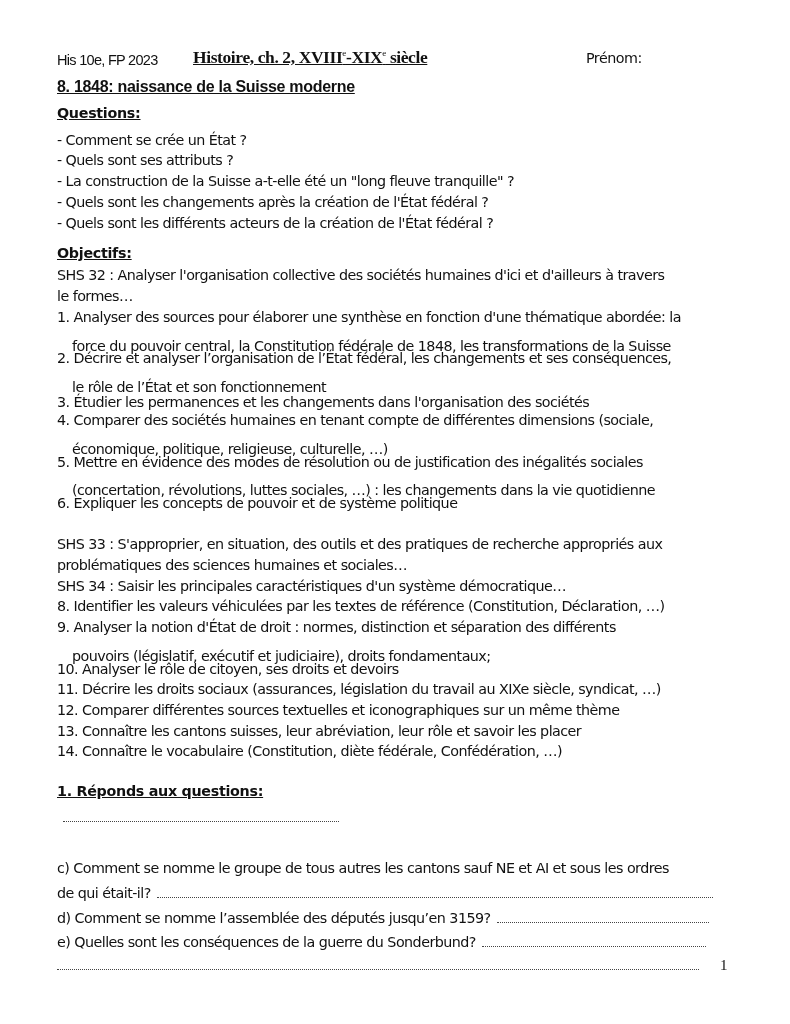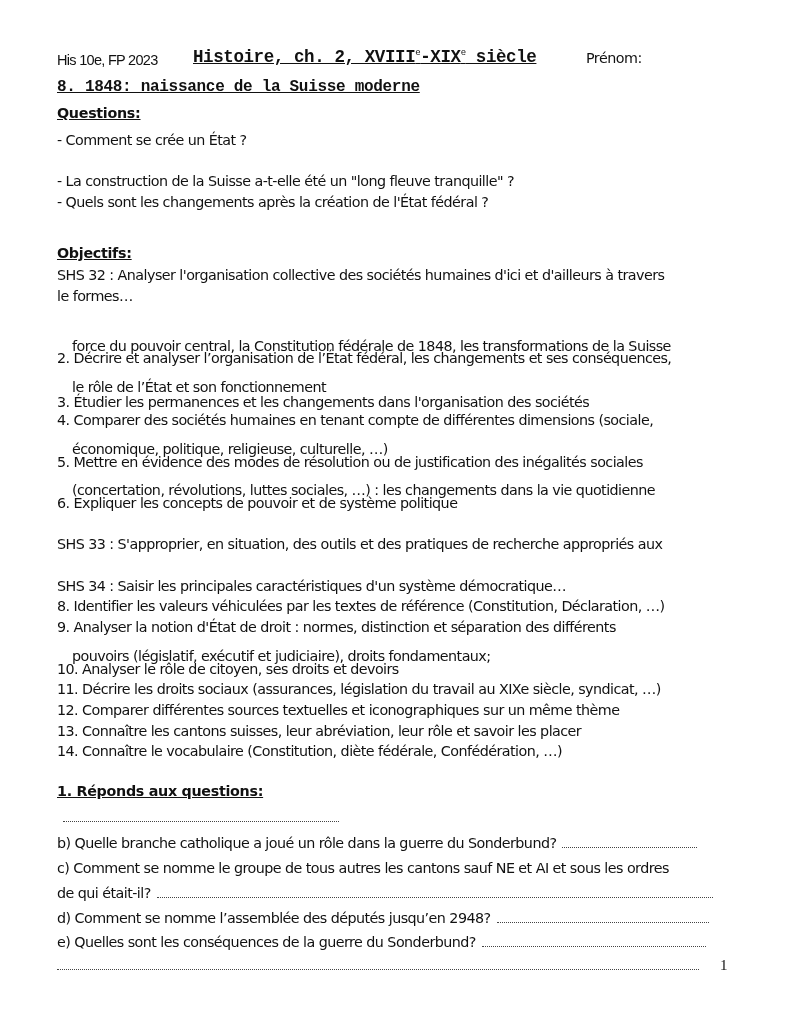--- a/index.html
+++ b/index.html
@@ -11,28 +11,28 @@
     .line {
       position: absolute; left: 57px; white-space: nowrap;
       font-size: 14.3px; letter-spacing: -0.55px; line-height: 20px;
       font-family: "DejaVu Sans", sans-serif;
     }
     .indent { left: 72px; margin-top: 8px; }
     .hdr-left { top: 50px; font-size: 14.5px; letter-spacing: -0.7px; font-family: "Liberation Sans", sans-serif; text-align: center; }
     .hdr-title {
       position: absolute; left: 193px; top: 47px; white-space: nowrap;
       font-size: 17.5px; font-weight: bold; text-decoration: underline;
-      font-family: Liberation Mono, monospace; letter-spacing: -0.4px;
+      font-family: Liberation Serif, serif; letter-spacing: -0.4px;
     }
     .hdr-title sup { font-size: 9px; font-weight: normal; vertical-align: 7px; }
     .hdr-prenom { position: absolute; left: 586px; top: 50px; font-size: 14.3px; letter-spacing: -0.5px; font-family: "DejaVu Sans", sans-serif; }
     .section-title {
       position: absolute; left: 57px; top: 78px; white-space: nowrap;
       font-size: 16px; font-weight: bold; text-decoration: underline;
-      font-family: Liberation Mono, monospace; letter-spacing: -0.3px;
+      font-family: Liberation Sans, sans-serif; letter-spacing: -0.3px;
     }
     .sub-head {
       position: absolute; left: 57px; white-space: nowrap;
       font-size: 14.3px; font-weight: bold; text-decoration: underline;
       font-family: "DejaVu Sans", sans-serif; letter-spacing: -0.3px;
     }
     .dots {
       display: inline-block; vertical-align: baseline;
       border-bottom: 1px dotted #444; height: 1px; margin-left: 6px;
     }
@@ -46,62 +46,63 @@
 <div class="page">
 
   <div class="line hdr-left">His 10e, FP 2023</div>
   <div class="hdr-title"><span>Histoire, ch. 2, XVIII</span><sup>e</sup><span>-XIX</span><sup>e</sup><span> siècle</span></div>
   <div class="hdr-prenom">Prénom:</div>
 
   <div class="section-title">8. 1848: naissance de la Suisse moderne</div>
 
   <div class="sub-head" style="top:105px">Questions:</div>
   <div class="line" style="top:130px">- Comment se crée un État ?</div>
+  <div class="line" style="top:150px">- Quels sont ses attributs ?</div>
   <div class="line" style="top:192px">- Quels sont les changements après la création de l'État fédéral ?</div>
   <div class="line" style="top:171px">- La construction de la Suisse a-t-elle été un "long fleuve tranquille" ?</div>
+  <div class="line" style="top:213px">- Quels sont les différents acteurs de la création de l'État fédéral ?</div>
 
   <div class="sub-head" style="top:245px">Objectifs:</div>
   <div class="line" style="top:265px">SHS 32 : Analyser l'organisation collective des sociétés humaines d'ici et d'ailleurs à travers</div>
   <div class="line" style="top:286px">le formes…</div>
+  <div class="line" style="top:307px">1.  Analyser des sources pour élaborer une synthèse en fonction d'une thématique abordée: la</div>
   <div class="line indent" style="top:328px">force du pouvoir central, la Constitution fédérale de 1848, les transformations de la Suisse</div>
   <div class="line" style="top:348px">2.  Décrire et analyser l’organisation de l’État fédéral, les changements et ses conséquences,</div>
   <div class="line indent" style="top:369px">le rôle de l’État et son fonctionnement</div>
   <div class="line" style="top:392px">3.  Étudier les permanences et les changements dans l'organisation des sociétés</div>
   <div class="line" style="top:410px">4.  Comparer des sociétés humaines en tenant compte de différentes dimensions (sociale,</div>
   <div class="line indent" style="top:431px">économique, politique, religieuse, culturelle, …)</div>
   <div class="line" style="top:452px">5.  Mettre en évidence des modes de résolution ou de justification des inégalités sociales</div>
   <div class="line indent" style="top:472px">(concertation, révolutions, luttes sociales, …) : les changements dans la vie quotidienne</div>
   <div class="line" style="top:493px">6.  Expliquer les concepts de pouvoir et de système politique</div>
   <div class="line" style="top:534px">SHS 33 : S'approprier, en situation, des outils et des pratiques de recherche appropriés aux</div>
+  <div class="line" style="top:555px">problématiques des sciences humaines et sociales…</div>
   <div class="line" style="top:576px">SHS 34 : Saisir les principales caractéristiques d'un système démocratique…</div>
   <div class="line" style="top:596px">8.  Identifier les valeurs véhiculées par les textes de référence (Constitution, Déclaration, …)</div>
   <div class="line" style="top:617px">9.  Analyser la notion d'État de droit : normes, distinction et séparation des différents</div>
   <div class="line indent" style="top:638px">pouvoirs (législatif, exécutif et judiciaire), droits fondamentaux;</div>
   <div class="line" style="top:659px">10. Analyser le rôle de citoyen, ses droits et devoirs</div>
   <div class="line" style="top:679px">11. Décrire les droits sociaux (assurances, législation du travail au XIXe siècle, syndicat, …)</div>
   <div class="line" style="top:700px">12. Comparer différentes sources textuelles et iconographiques sur un même thème</div>
   <div class="line" style="top:721px">13. Connaître les cantons suisses, leur abréviation, leur rôle et savoir les placer</div>
   <div class="line" style="top:741px">14. Connaître le vocabulaire (Constitution, diète fédérale, Confédération, …)</div>
 
   <div class="sub-head" style="top:783px">1. Réponds aux questions:</div>
 
   <div class="qline" style="top:807px">
     <span class="dots" style="width:276px"></span>
   </div>
-  <div class="qline" style="top:833px">
-    <span>b) Quelle branche catholique a joué un rôle dans la guerre du Sonderbund?</span><span class="dots" style="width:135px"></span>
-  </div>
   <div class="qline" style="top:883px">
     <span>de qui était-il?</span><span class="dots" style="width:556px"></span>
   </div>
   <div class="qline" style="top:858px">
     <span>c) Comment se nomme le groupe de tous autres les cantons sauf NE et AI et sous les ordres</span>
   </div>
   <div class="qline" style="top:908px">
-    <span>d) Comment se nomme l’assemblée des députés jusqu’en 2948?</span><span class="dots" style="width:212px"></span>
+    <span>d) Comment se nomme l’assemblée des députés jusqu’en 3159?</span><span class="dots" style="width:212px"></span>
   </div>
   <div class="qline" style="top:932px">
     <span>e) Quelles sont les conséquences de la guerre du Sonderbund?</span><span class="dots" style="width:224px"></span>
   </div>
   <div class="full-dots"></div>
 
   <div class="page-number">1</div>
 </div>
 
 </body></html>

